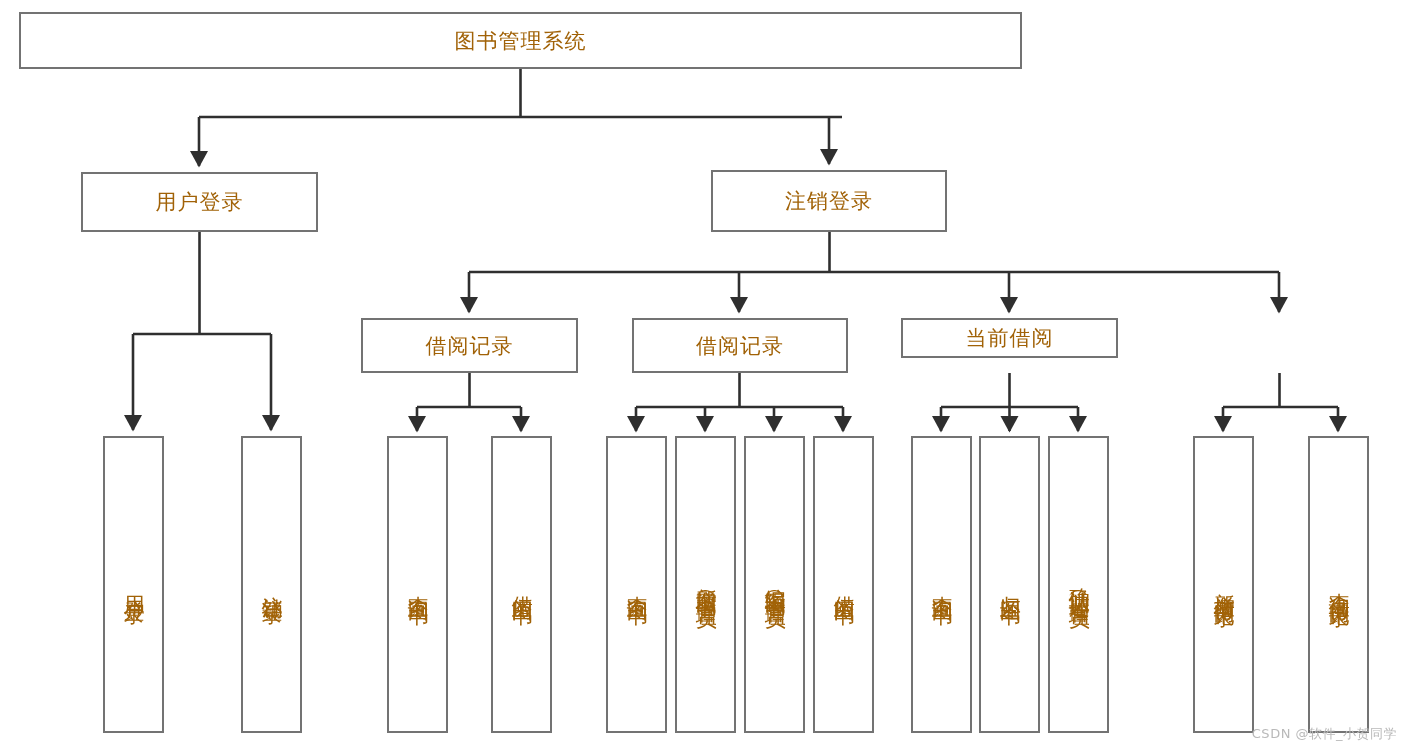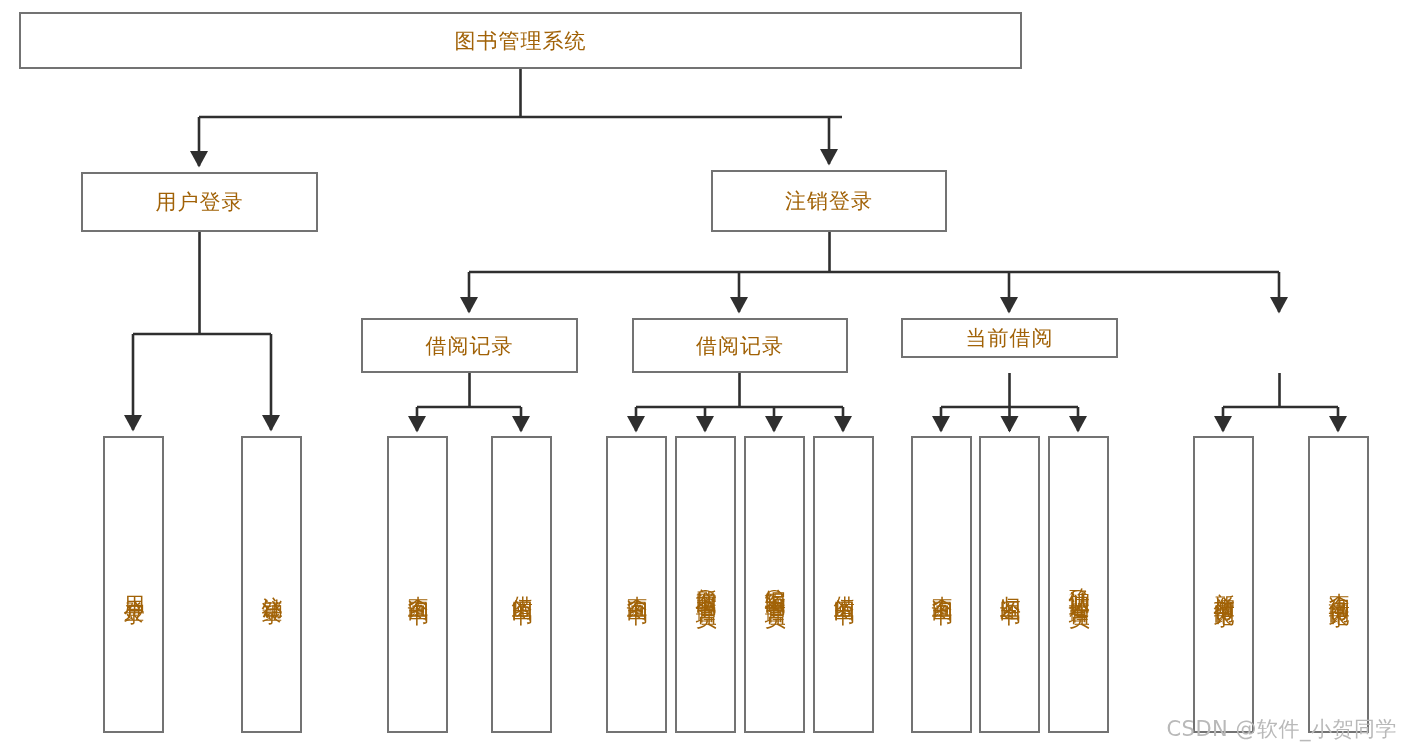--- a/index.html
+++ b/index.html
@@ -55,21 +55,21 @@
     white-space: nowrap;
     text-align: center;
   }
   .node .hlabel {
     white-space: nowrap;
   }
   #watermark {
     position: absolute;
     right: 8px;
     bottom: 4px;
-    font-size: 21px;
+    font-size: 13px;
     color: #b9b9b9;
     letter-spacing: 0.5px;
     white-space: nowrap;
   }
 </style>
 </head>
 <body>
 
 <div id="diagram-root">
 

